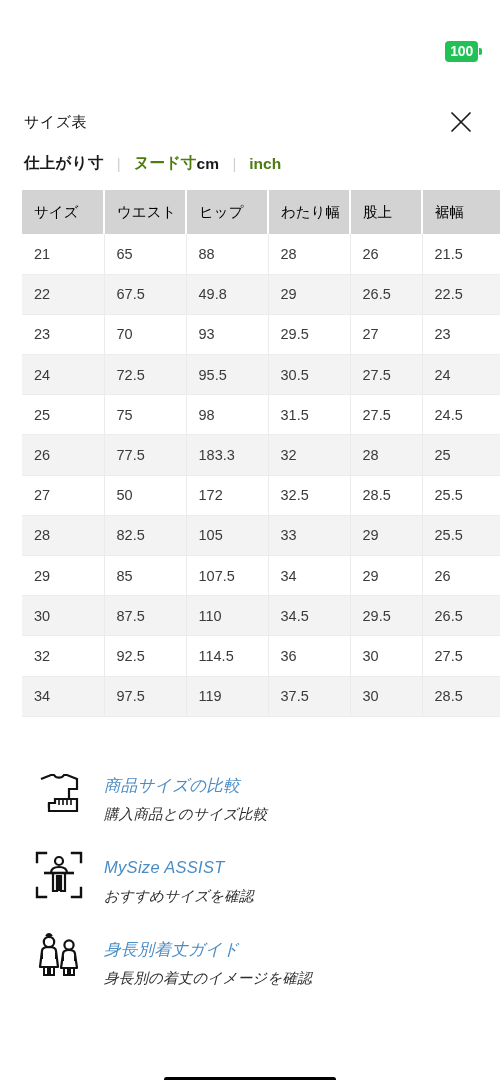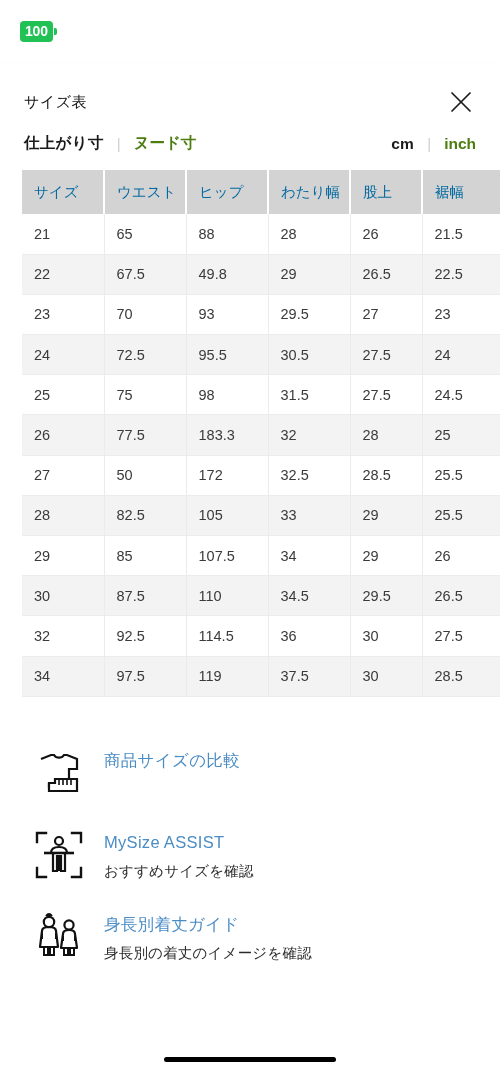--- a/index.html
+++ b/index.html
@@ -7,23 +7,24 @@
     width: 500px; height: 1080px;
     background: #ffffff;
     font-family: "Liberation Sans", "DejaVu Sans", sans-serif;
     overflow: hidden;
   }
   .screen { position: relative; width: 500px; height: 1080px; background:#fff; }
 
   
   .statusbar {
     height: 62px; width: 100%;
-    display: flex; align-items: center; 
+    display: flex; align-items: center; justify-content: flex-end;
     padding: 0 18px 0 20px;
     background: #fff;
+    margin-top: 20px;
   }
   .battery-wrap { display: flex; align-items: center; }
   .battery-body {
     background: #21c156;
     color: #ffffff;
     font-size: 14px;
     font-weight: bold;
     line-height: 1;
     padding: 3px 5px 4px 5px;
     border-radius: 4px;
@@ -50,21 +51,21 @@
   }
   .close-btn {
     width: 34px; height: 34px;
     display: flex; align-items: center; justify-content: center;
     cursor: pointer;
   }
   .close-btn svg { display:block; }
 
   
   .toggles {
-    display: flex; align-items: center; justify-content: space-between;
+    display: flex; align-items: center; 
     padding: 14px 24px 16px 24px;
   }
   .toggle-group { display: flex; align-items: center; }
   .toggle {
     font-size: 15.5px;
     cursor: pointer;
     white-space: nowrap;
   }
   .toggle.active { color: #1a1a1a; font-weight: bold; letter-spacing:0.3px; }
   .toggle.inactive { color: #4d7c0f; font-weight: bold; }
@@ -82,21 +83,21 @@
     height: 540px;
     position: relative;
   }
   table.size-table {
     border-collapse: collapse;
     width: 554px;
     table-layout: fixed;
   }
   table.size-table th {
     background: #d3d3d3;
-    color: #0369a1;
+    color: #000000;
     font-size: 14.5px;
     font-weight: normal;
     text-align: left;
     padding: 12px 0 12px 12px;
     height: 44px;
     border-right: 2px solid #ffffff;
     white-space: nowrap;
   }
   table.size-table td {
     font-size: 14.5px;
@@ -116,23 +117,24 @@
   col.c3 { width: 82px; }
   col.c4 { width: 72px; }
   col.c5 { width: 154px; }
 
   
   .links {
     padding: 22px 0 0 0;
   }
   .link-row {
     display: flex;
-    align-items: flex-start;
+    align-items: flex-end;
     padding: 10px 24px 10px 28px;
     cursor: pointer;
+    font-style: italic;
   }
   .link-icon {
     width: 62px; height: 62px;
     flex: 0 0 62px;
     display: flex; align-items: center; justify-content: center;
     margin-right: 14px;
   }
   .link-text { padding-top: 8px; }
   .link-title {
     color: #4a8cc4;
@@ -324,20 +326,21 @@
           <path d="M10 14 L20 10 L23 10 A6 6 0 0 0 33 10 L36 10 L46 14 L46 24 L38 24 L38 42 L18 42 L18 38" fill="none" stroke="#111" stroke-width="2.2" stroke-linejoin="miter"></path>
           <path d="M18 38 L18 46 L46 46 L46 34 L24 34 L24 38 Z" fill="#fff" stroke="#111" stroke-width="2.2"></path>
           <line x1="28" y1="34" x2="28" y2="40" stroke="#111" stroke-width="1.6"></line>
           <line x1="32" y1="34" x2="32" y2="40" stroke="#111" stroke-width="1.6"></line>
           <line x1="36" y1="34" x2="36" y2="40" stroke="#111" stroke-width="1.6"></line>
           <line x1="40" y1="34" x2="40" y2="40" stroke="#111" stroke-width="1.6"></line>
         </svg>
       </div>
       <div class="link-text">
         <div class="link-title">商品サイズの比較</div>
+        <div class="link-sub">購入商品とのサイズ比較</div>
       </div>
     </div>
 
     <div class="link-row">
       <div class="link-icon">
         <svg width="56" height="56" viewBox="0 0 56 56">
           <path d="M6 15 L6 6 L15 6" fill="none" stroke="#111" stroke-width="2.4" stroke-linecap="square"></path>
           <path d="M41 6 L50 6 L50 15" fill="none" stroke="#111" stroke-width="2.4" stroke-linecap="square"></path>
           <path d="M6 41 L6 50 L15 50" fill="none" stroke="#111" stroke-width="2.4" stroke-linecap="square"></path>
           <path d="M41 50 L50 50 L50 41" fill="none" stroke="#111" stroke-width="2.4" stroke-linecap="square"></path>

